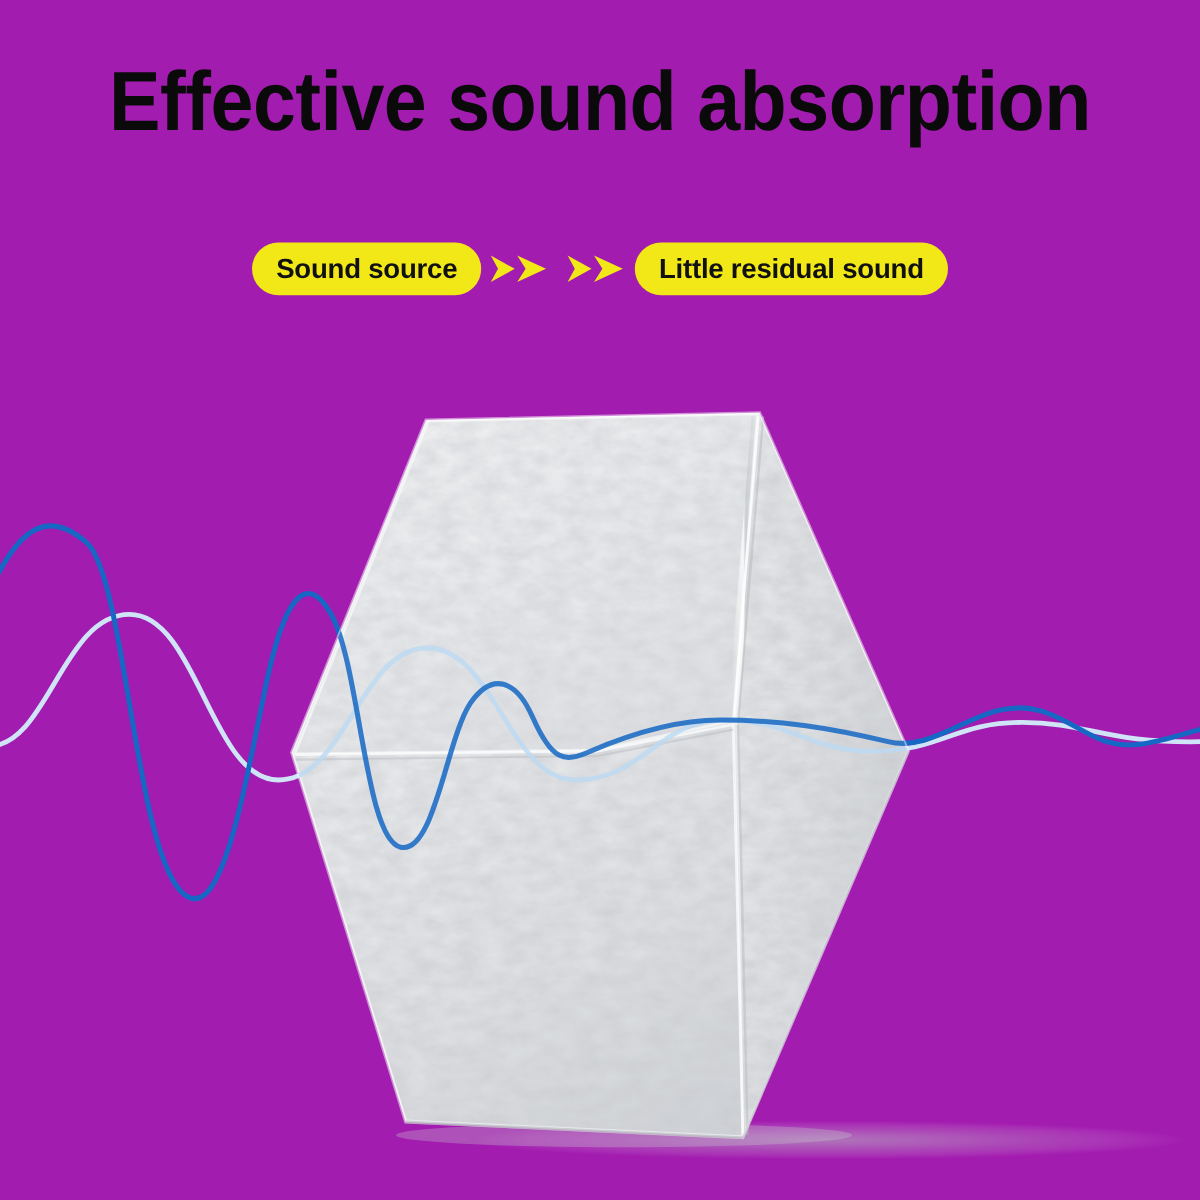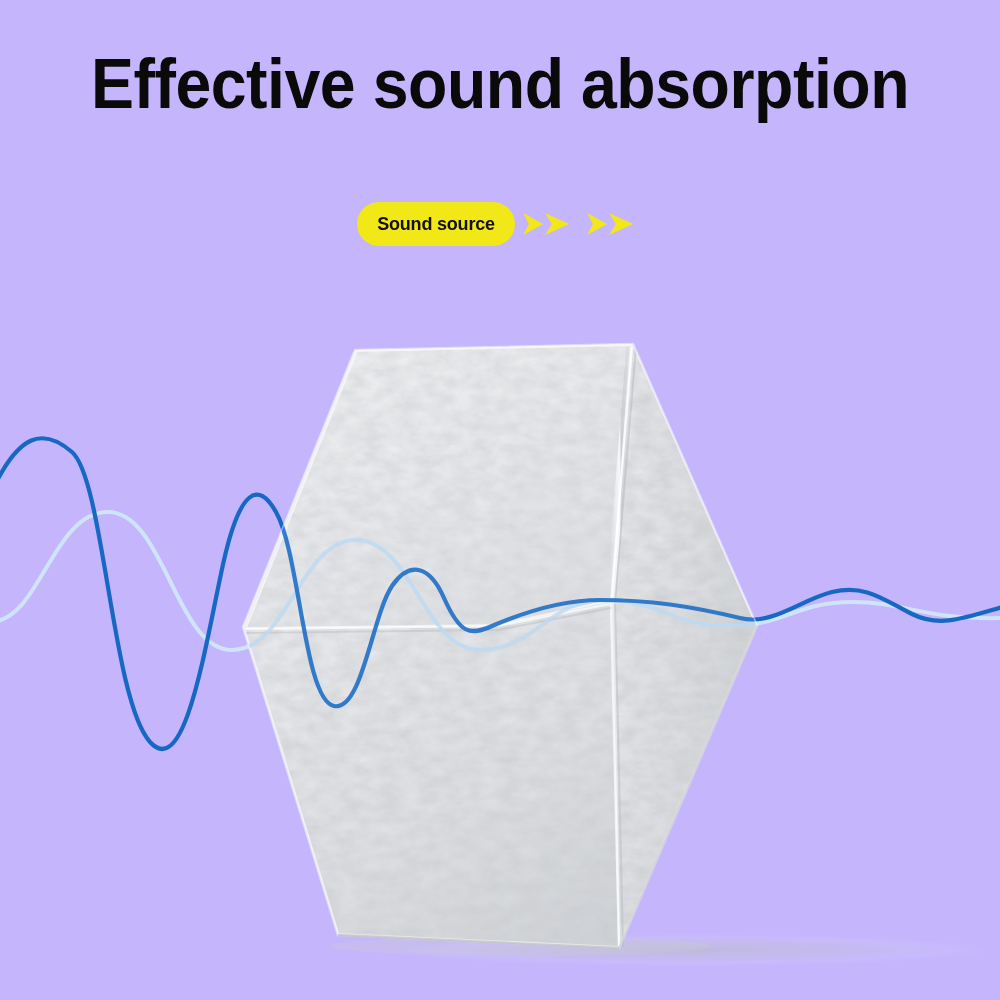--- a/index.html
+++ b/index.html
@@ -5,21 +5,21 @@
   * { margin:0; padding:0; box-sizing:border-box; }
   html, body {
     width:1000px; height:1000px;
     background:#ffffff;
     font-family:"Liberation Sans", sans-serif;
     overflow:hidden;
   }
   #stage {
     position:relative;
     width:1000px; height:1000px;
-    background:#c4b5fd;
+    background:#a21caf;
   }
 
   
   #headline {
     position:absolute;
     left:0; top:46px;
     width:1000px;
     text-align:center;
     font-size:70px;
     line-height:76px;
@@ -43,21 +43,21 @@
   }
   .badge {
     background:#f2e818;
     color:#111111;
     border-radius:22px;
     height:44px;
     display:flex;
     align-items:center;
     justify-content:center;
     padding:0 20px;
-    font-size:18px;
+    font-size:23px;
     font-weight:bold;
     letter-spacing:-0.2px;
     white-space:nowrap;
   }
   .arrow-sep {
     width:64px;
     height:44px;
     display:flex;
     align-items:center;
     justify-content:center;
@@ -232,16 +232,19 @@
     </div>
 
 
     <div class="arrow-sep">
       <svg width="52" height="26" viewBox="0 0 52 26" xmlns="http://www.w3.org/2000/svg">
         <path d="M2,2 L22,13 L2,24 L8,13 Z" fill="#f2e818"></path>
         <path d="M24,2 L48,13 L24,24 L31,13 Z" fill="#f2e818"></path>
       </svg>
     </div>
 
+    <div class="badge">
+      <span>Little residual sound</span>
+    </div>
 
   </div>
 
 </div>
 
 </body></html>

